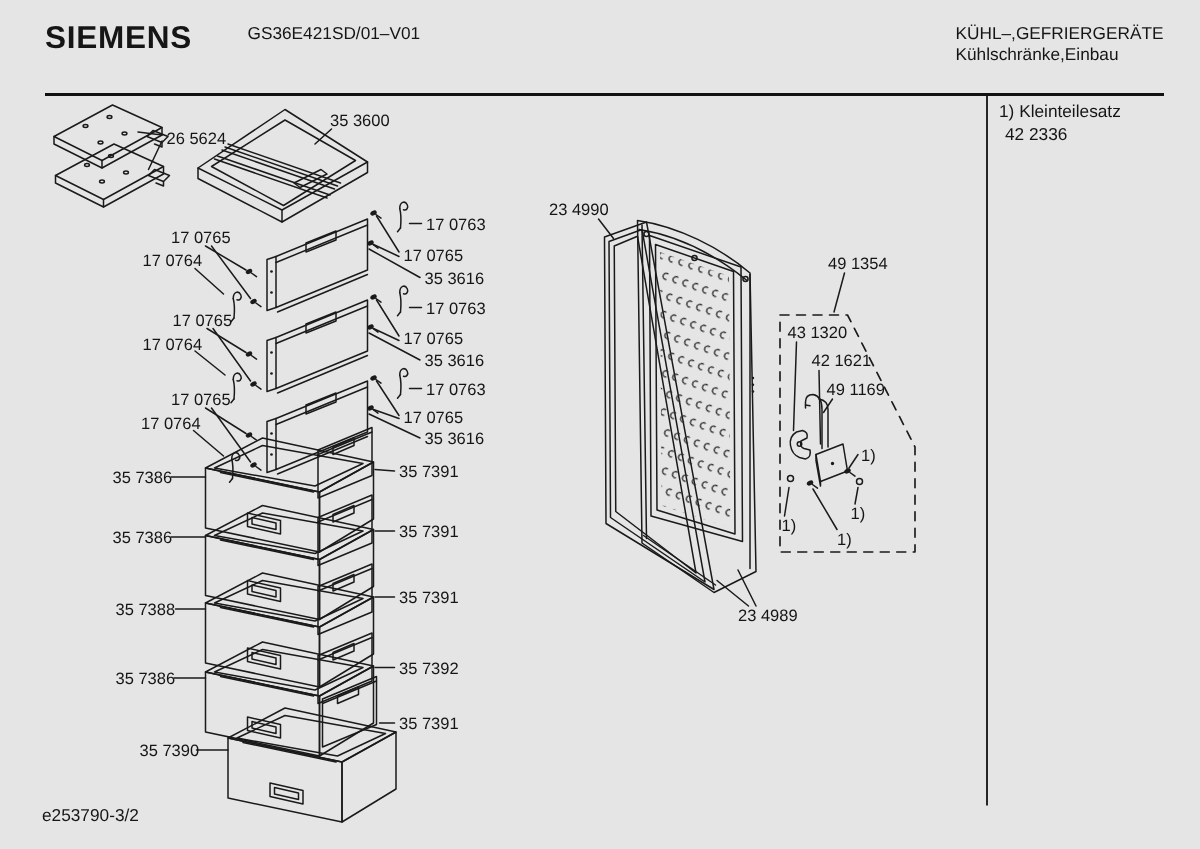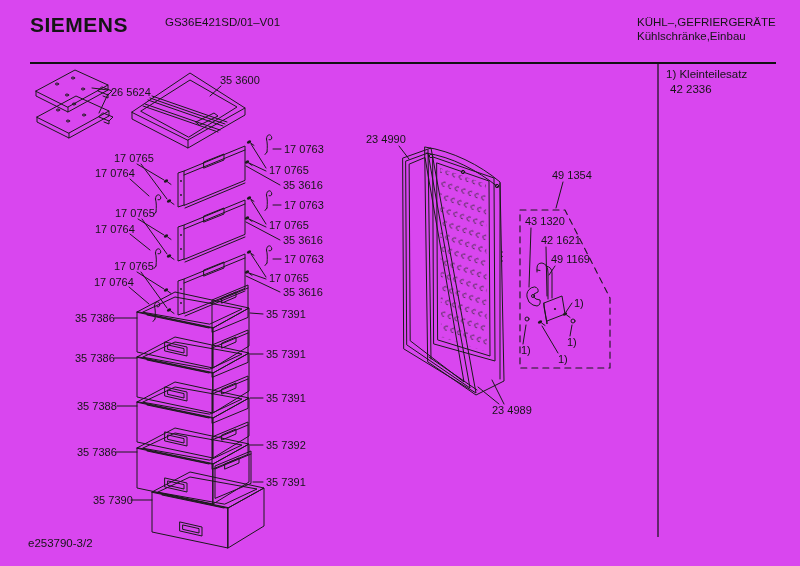--- a/index.html
+++ b/index.html
@@ -1,16 +1,16 @@
 <!DOCTYPE html>
 <html><head>
 <meta charset="utf-8">
 <style>
   html,body{margin:0;padding:0;background:#ffffff;}
-  .page{position:relative;width:800px;height:566px;background:#d946ef;overflow:hidden;}
+  .page{position:relative;width:800px;height:566px;background:#e5e5e5;overflow:hidden;}
   svg{display:block;}
   svg text{font-family:"Liberation Sans","DejaVu Sans",sans-serif;fill:#151515;}
   .lbl{font-size:11px;}
   .hdr{font-size:11.5px;}
   .brand{font-size:21px;font-weight:bold;letter-spacing:.5px;}
   .foot{font-size:11.5px;}
   .art{stroke:#1a1a1a;stroke-width:1;fill:none;stroke-linejoin:round;stroke-linecap:round;}
 </style>
 </head>
 <body>

